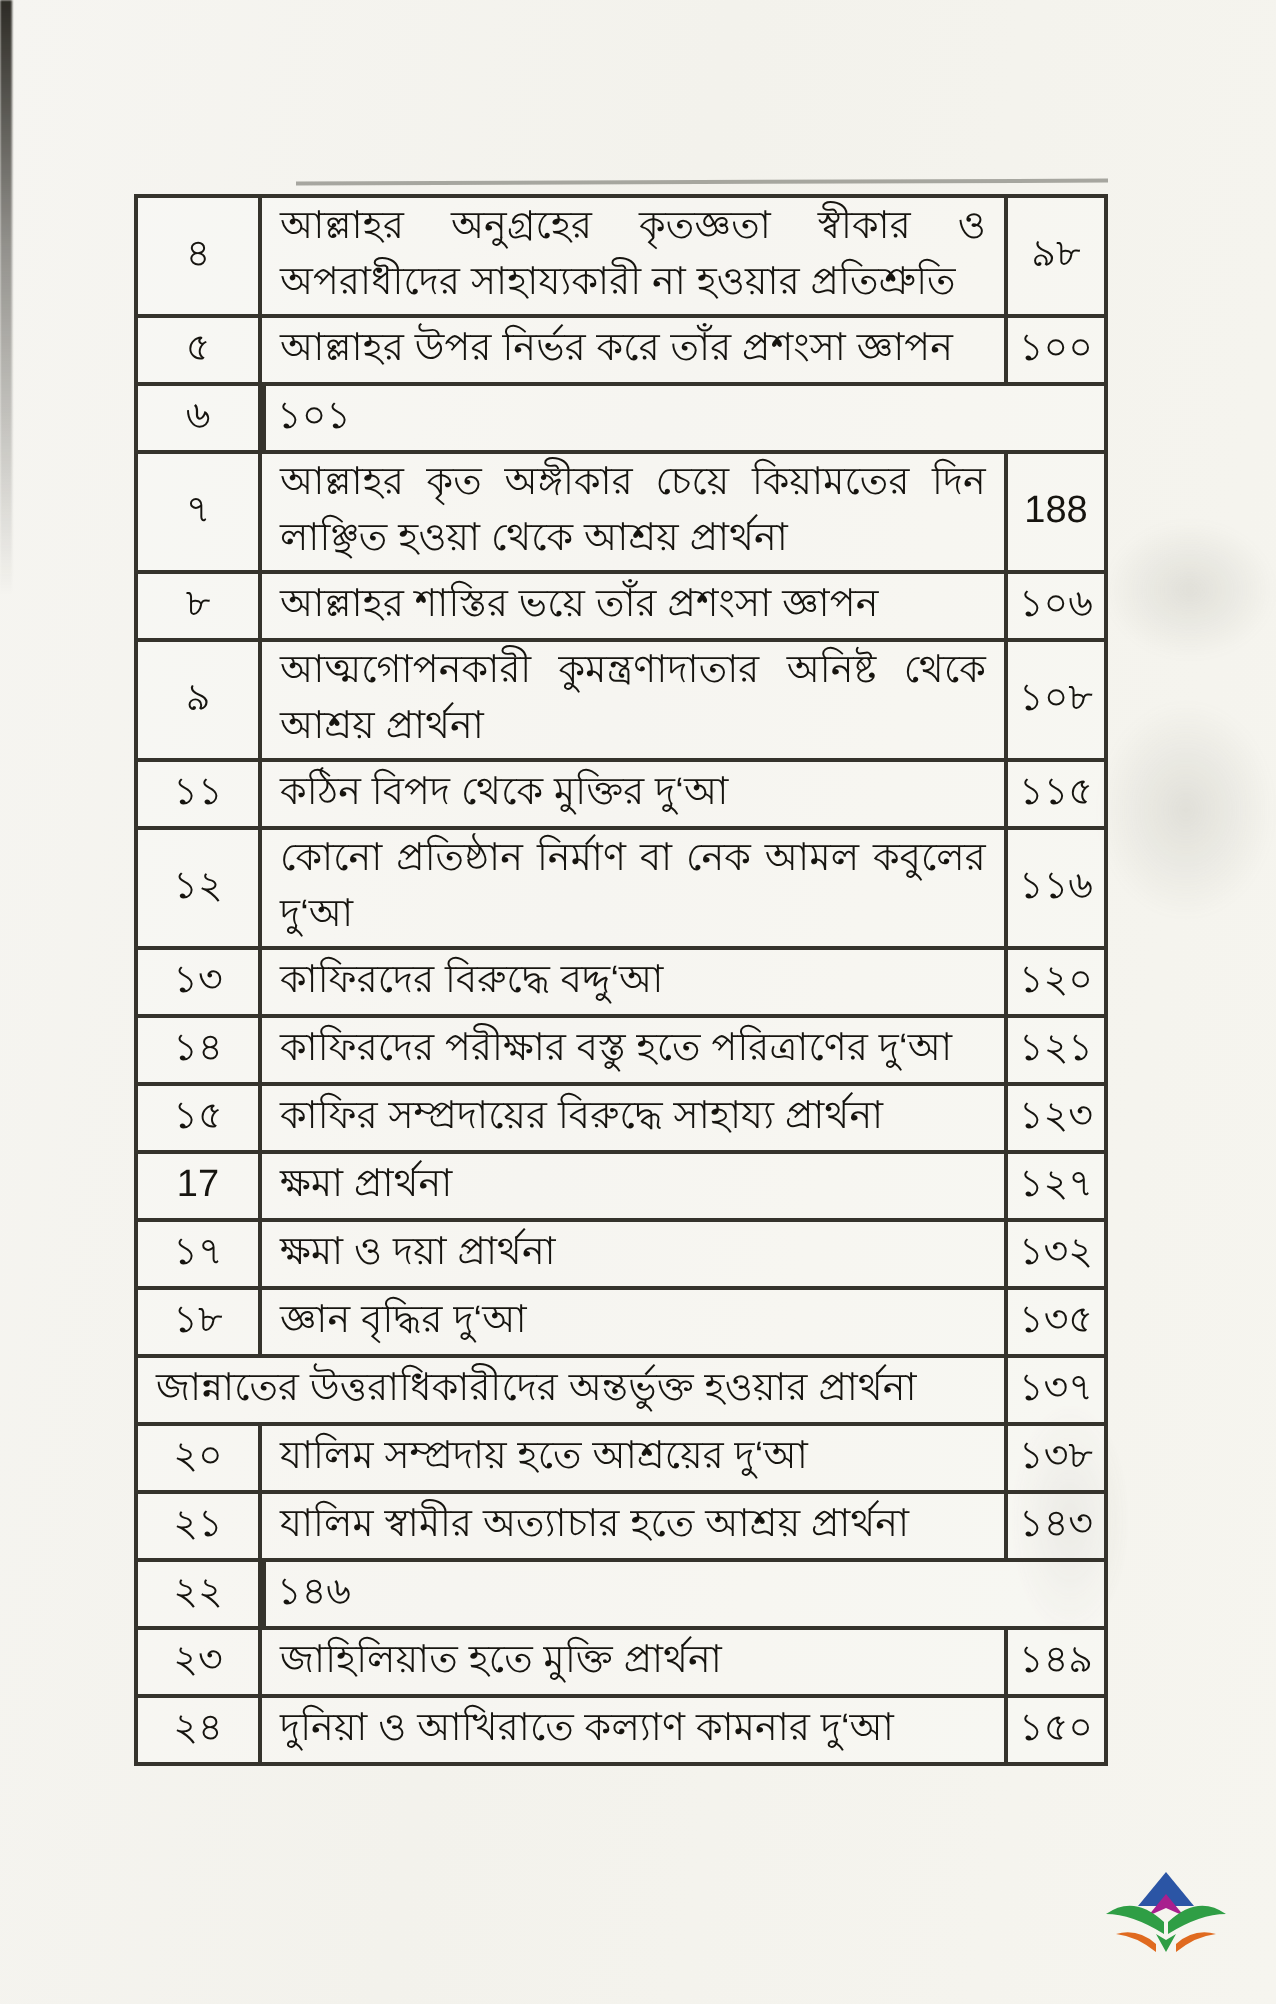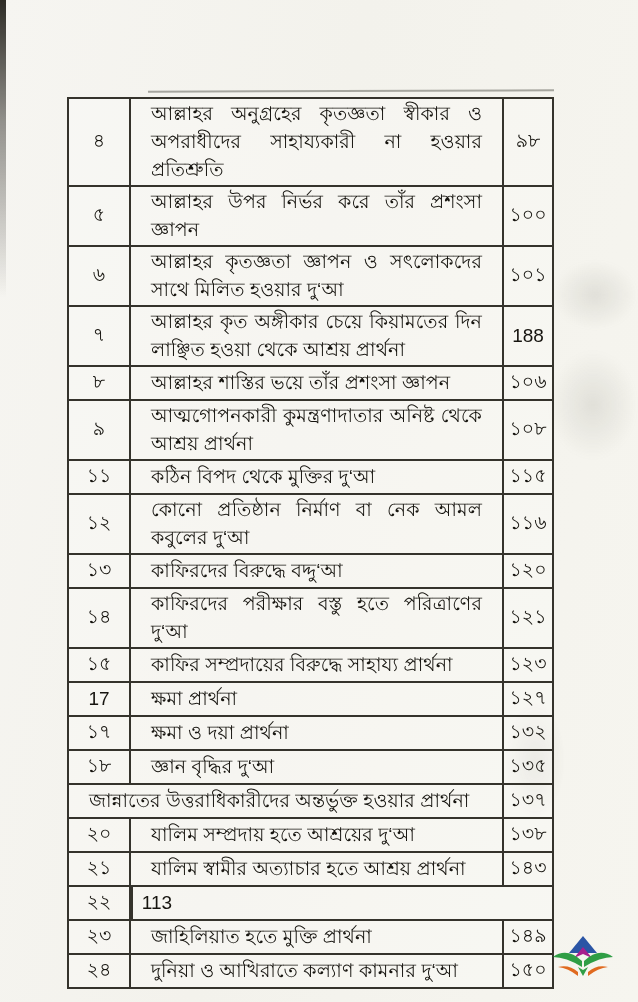--- a/index.html
+++ b/index.html
@@ -66,21 +66,21 @@
     box-sizing: border-box;
   }
   .cell.serial {
     width: 62px;
     justify-content: center;
     border-right: 2px solid #35332c;
     font-size: 19px;
   }
   .cell.title {
     flex: 1;
-    padding: 1px 20px;
+    padding: 1px 9px;
   }
   .cell.title span {
     display: block;
     width: 100%;
     font-size: 19px;
     line-height: 28px;
     text-align: justify;
     text-align-last: left;
     letter-spacing: 0.1px;
   }
@@ -131,23 +131,20 @@
       </div>
       <div class="cell pageno">
         <span>১০০</span>
       </div>
     </div>
 
     <div class="row">
       <div class="cell serial">
         <span>৬</span>
       </div>
-      <div class="cell title">
-        <span>আল্লাহর কৃতজ্ঞতা জ্ঞাপন ও সৎলোকদের সাথে মিলিত হওয়ার দু‘আ</span>
-      </div>
       <div class="cell pageno">
         <span>১০১</span>
       </div>
     </div>
 
     <div class="row">
       <div class="cell serial">
         <span>৭</span>
       </div>
       <div class="cell title">
@@ -310,21 +307,21 @@
       <div class="cell pageno">
         <span>১৪৩</span>
       </div>
     </div>
 
     <div class="row">
       <div class="cell serial">
         <span>২২</span>
       </div>
       <div class="cell pageno">
-        <span>113</span>
+        <span>১৪৬</span>
       </div>
     </div>
 
     <div class="row">
       <div class="cell serial">
         <span>২৩</span>
       </div>
       <div class="cell title">
         <span>জাহিলিয়াত হতে মুক্তি প্রার্থনা</span>
       </div>

